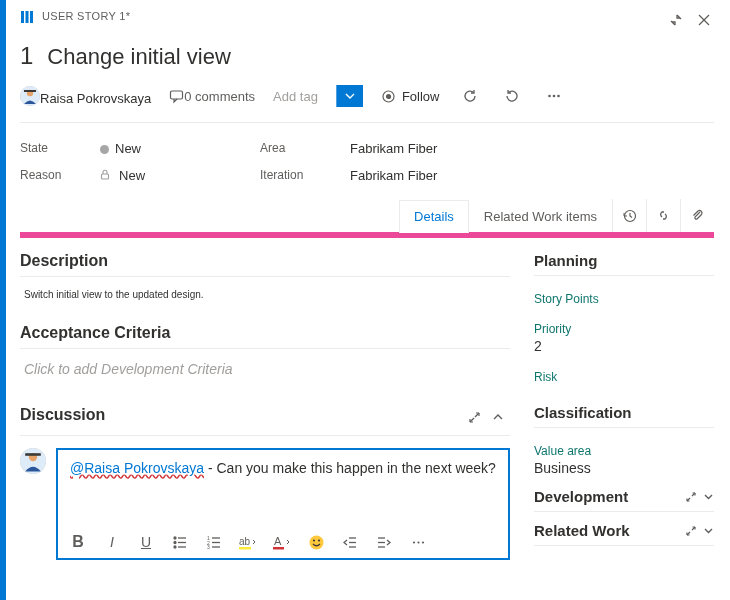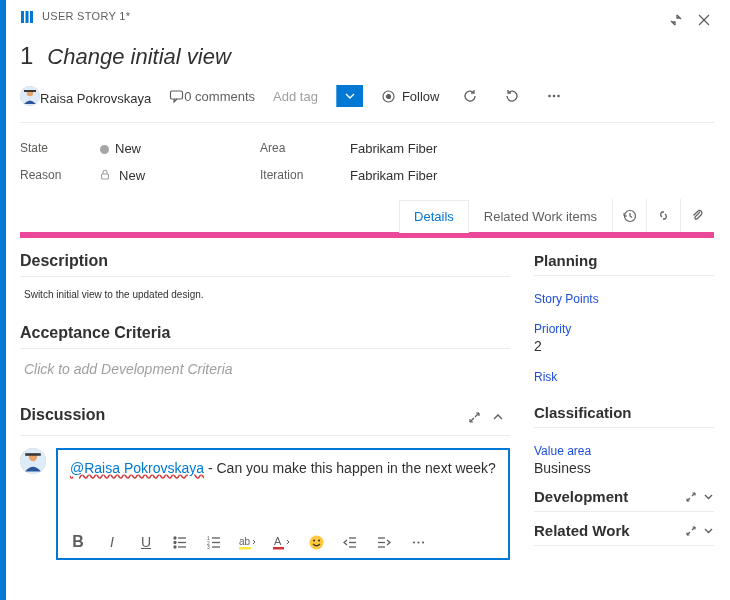--- a/index.html
+++ b/index.html
@@ -17,21 +17,21 @@
   .content { flex: 1; padding: 10px 16px 0 14px; display: flex; flex-direction: column; }
 
   .header-row { display: flex; gap: 8px; margin-bottom: 6px; }
   .wi-icon { width: 14px; height: 14px; }
   .wi-type { font-size: 11px; color: #605e5c; letter-spacing: 0.3px; }
   .spacer { flex: 1; }
   .win-btn { width: 20px; height: 20px; display: inline-flex; align-items: center; justify-content: center; color: #605e5c; cursor: pointer; }
 
   .title-row { display: flex; align-items: baseline; gap: 14px; margin: 6px 0 14px; }
   .wi-id { font-size: 24px; font-weight: 400; color: #323130; }
-  .wi-title { font-size: 22px; font-weight: 400; font-style: italic; }
+  .wi-title { font-size: 22px; font-weight: 400; }
 
   .toolbar {
     display: flex; align-items: center; gap: 18px;
     padding-bottom: 14px;
     border-bottom: 1px solid #edebe9;
   }
   .author { display: flex; align-items: flex-end; gap: 0; }
   .avatar { width: 20px; height: 20px; border-radius: 50%; background: #c8c6c4; overflow: hidden; display: inline-flex; align-items: center; justify-content: center; }
   .avatar svg { width: 100%; height: 100%; }
   .author-name { font-size: 13px; }
@@ -79,21 +79,21 @@
     border: 2px solid #0078d4;
   }
   .editor-text { padding: 10px 12px; min-height: 76px; font-size: 14px; }
   .mention { color: #0078d4; text-decoration: underline; text-decoration-color: #d13438; text-decoration-style: wavy; }
   .editor-toolbar { display: flex; align-items: center; gap: 14px; padding: 6px 10px; color: #605e5c; }
   .tb-btn { width: 20px; height: 20px; display: inline-flex; align-items: center; justify-content: center; cursor: pointer; font-size: 14px; }
   .tb-btn.bold { font-weight: 700; font-size: 16px; }
   .tb-btn.italic { font-style: italic; }
   .tb-btn.underline { text-decoration: underline; }
 
-  .side-label { font-size: 12px; color: #1d4ed8; margin-top: 16px; }
+  .side-label { font-size: 12px; color: #0f766e; margin-top: 16px; }
   .side-value { font-size: 14px; margin-top: 2px; margin-bottom: 12px; }
   .side-heading { font-weight: 600; font-size: 15px; display: flex; align-items: center; gap: 6px; }
   .side-heading .spacer { flex: 1; }
   .side-rule { border: none; border-top: 1px solid #edebe9; margin: 6px 0 10px; }
 
   svg { display: block; }
 </style>
 </head>
 <body>
 

